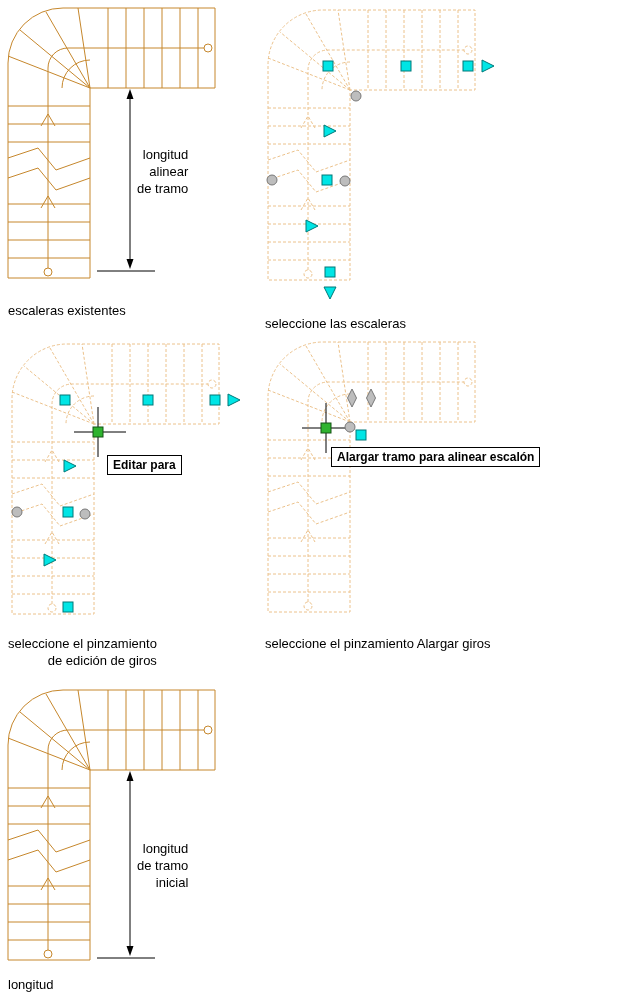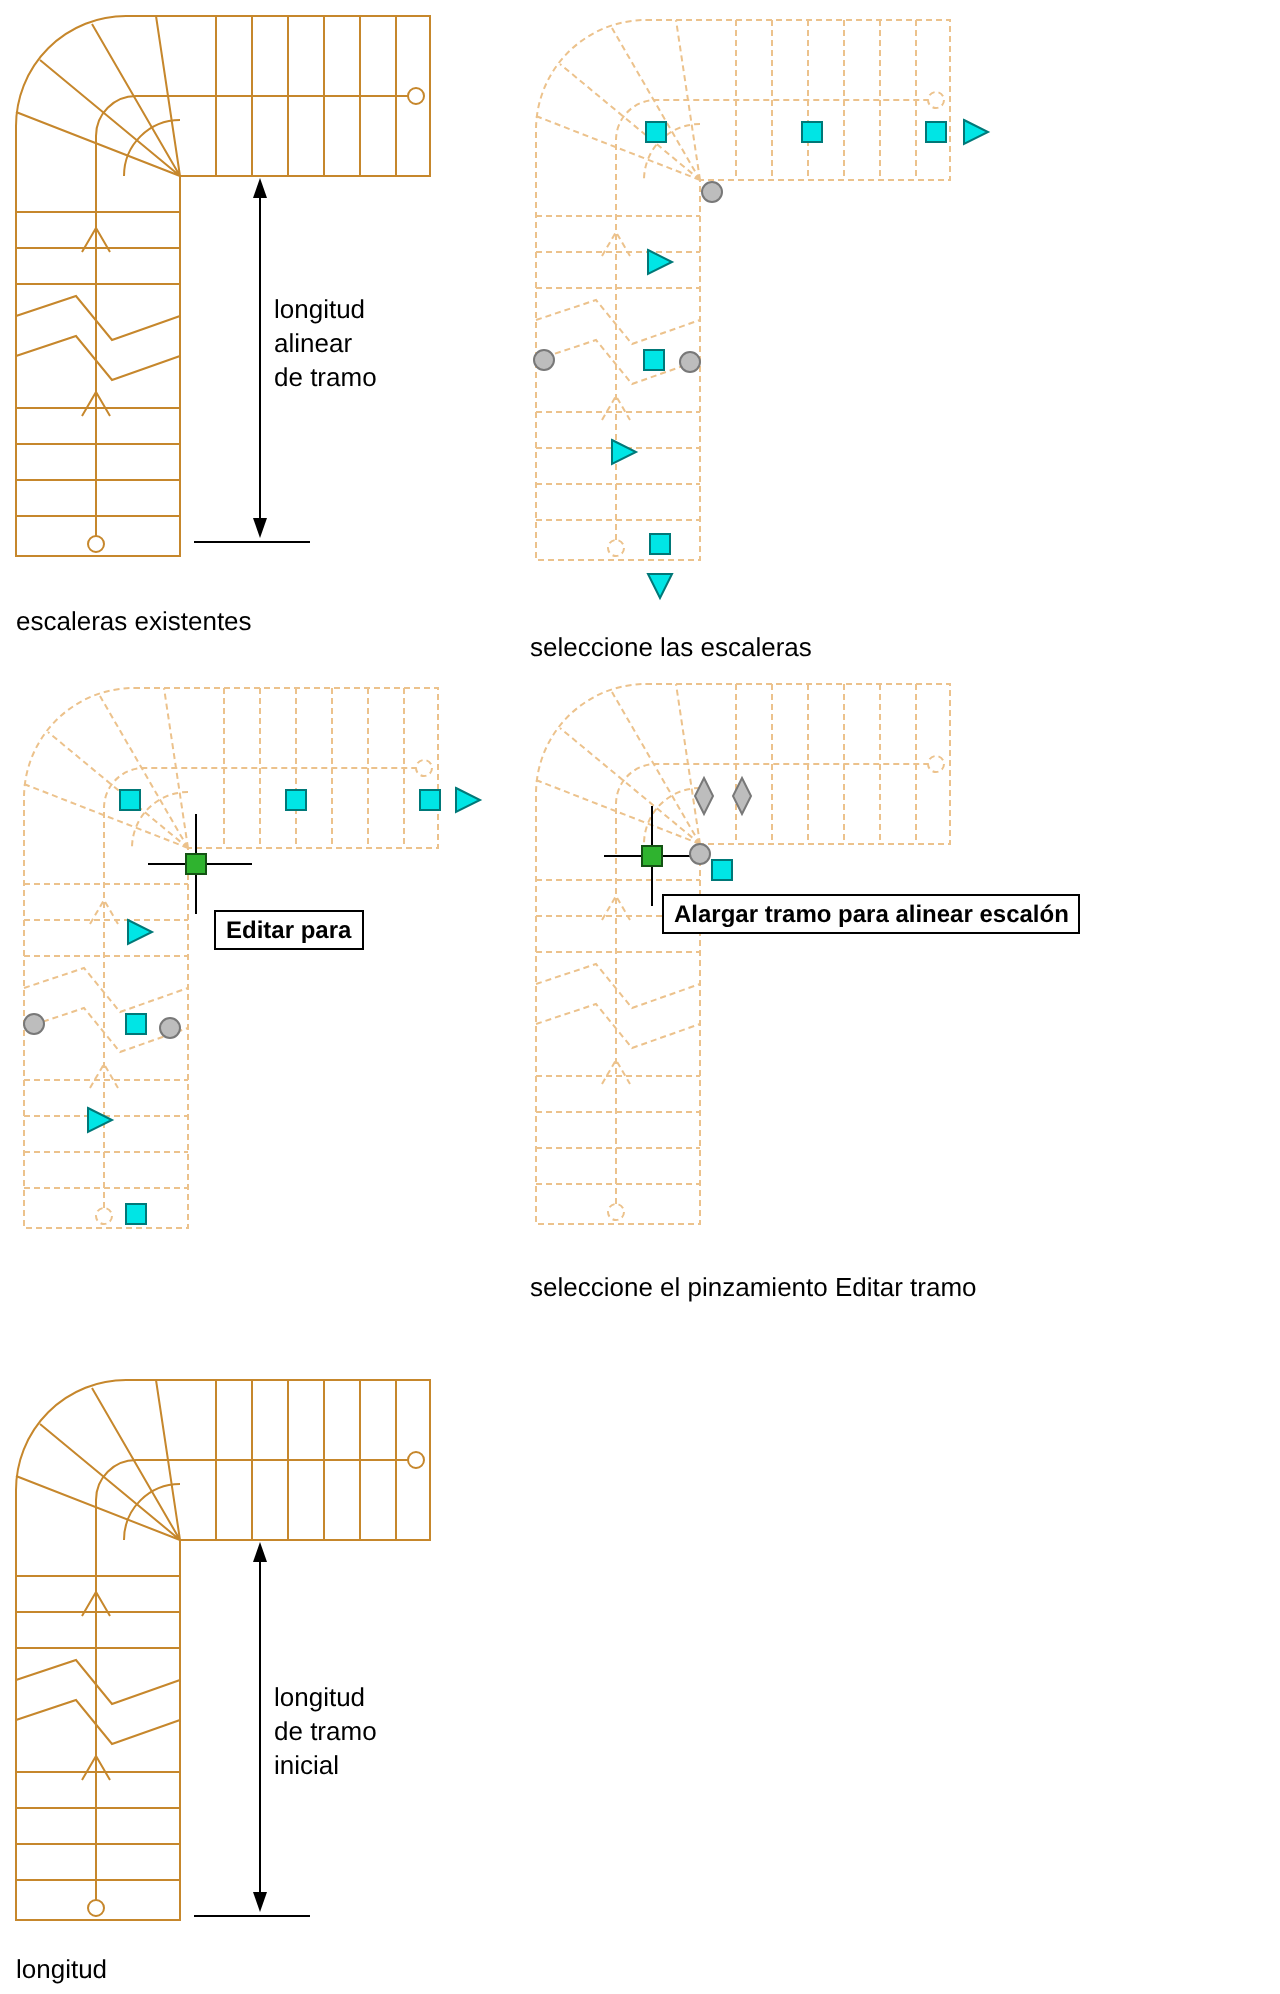--- a/index.html
+++ b/index.html
@@ -19,21 +19,21 @@
   .g-cyan  { fill:var(--grip-cyan-fill,#00E5E5);  stroke:var(--grip-cyan-stroke,#007878); stroke-width:1; }
   .g-green { fill:var(--grip-green-fill,#2FB32F); stroke:var(--grip-green-stroke,#145214); stroke-width:1; }
   .g-gray  { fill:var(--grip-gray-fill,#BDBDBD);  stroke:var(--grip-gray-stroke,#787878); stroke-width:1; }
 
   
   .dim line { stroke:var(--dimension-color,#000); stroke-width:1; }
   .arr { fill:var(--dimension-color,#000); stroke:none; }
   .xh line { stroke:#000; stroke-width:1; }
 
   
-  .lbl { position:absolute; font-size:13px; line-height:17px; white-space:nowrap; color:#000; }
+  .lbl { position:absolute; font-size:13px; line-height:17px; white-space:nowrap; color:#000;text-align:right; }
   .lbl span { display:block; }
   .tooltip { position:absolute; border:1px solid #000; background:#fff; font-size:12px;
              font-weight:bold; padding:2px 5px; white-space:nowrap; color:#000; }
 </style>
 </head>
 <body>
 
 <div class="canvas">
 
   <svg width="0" height="0" style="position:absolute">
@@ -131,38 +131,42 @@
       <use href="#gripSq" class="g-green" x="86" y="88"></use>
       <use href="#gripTriR" class="g-cyan" x="56" y="122"></use>
       <use href="#gripCircle" class="g-gray" x="5" y="168"></use>
       <use href="#gripSq" class="g-cyan" x="56" y="168"></use>
       <use href="#gripCircle" class="g-gray" x="73" y="170"></use>
       <use href="#gripTriR" class="g-cyan" x="36" y="216"></use>
       <use href="#gripSq" class="g-cyan" x="56" y="263"></use>
     </g>
   </svg>
   <div class="tooltip" style="left:107px;top:455px">Editar para</div>
+  <div class="lbl" style="left:8px;top:635px">
+    <span>seleccione el pinzamiento</span>
+    <span>de edición de giros</span>
+  </div>
 
   <svg class="panel" style="left:260px;top:330px" width="300" height="290">
     <g transform="translate(8,12)">
       <use href="#stairGeo" class="stair dashed"></use>
       <use href="#gripDiamond" class="g-gray" x="84" y="56"></use>
       <use href="#gripDiamond" class="g-gray" x="103" y="56"></use>
       <g class="xh">
         <line x1="34" y1="86" x2="86" y2="86"></line>
         <line x1="58" y1="61" x2="58" y2="111"></line>
       </g>
       <use href="#gripSq" class="g-green" x="58" y="86"></use>
       <use href="#gripCircle" class="g-gray" x="82" y="85"></use>
       <use href="#gripSq" class="g-cyan" x="93" y="93"></use>
     </g>
   </svg>
   <div class="tooltip" style="left:331px;top:447px">Alargar tramo para alinear escalón</div>
   <div class="lbl" style="left:265px;top:635px">
-    <span>seleccione el pinzamiento Editar tramo</span>
+    <span>seleccione el pinzamiento Alargar giros</span>
   </div>
 
   <svg class="panel" style="left:0;top:680px" width="250" height="300">
     <use href="#stairGeo" class="stair solid" transform="translate(8,10)"></use>
     <g class="dim">
       <line x1="130" y1="100" x2="130" y2="266"></line>
       <use href="#arrUp" class="arr" x="130" y="91"></use>
       <use href="#arrDn" class="arr" x="130" y="276"></use>
       <line x1="97" y1="278" x2="155" y2="278"></line>
     </g>

